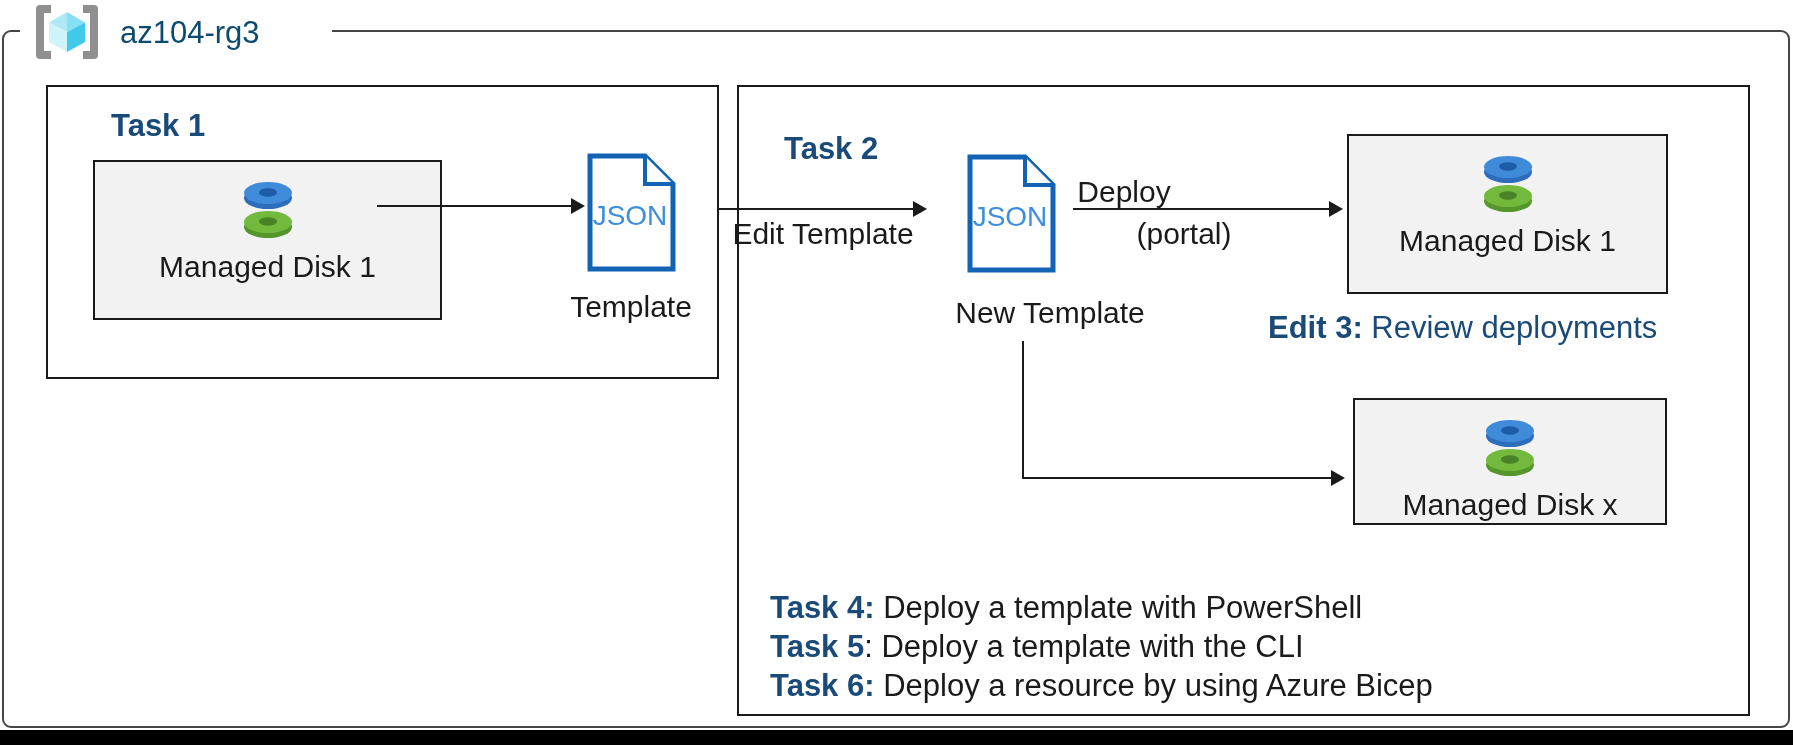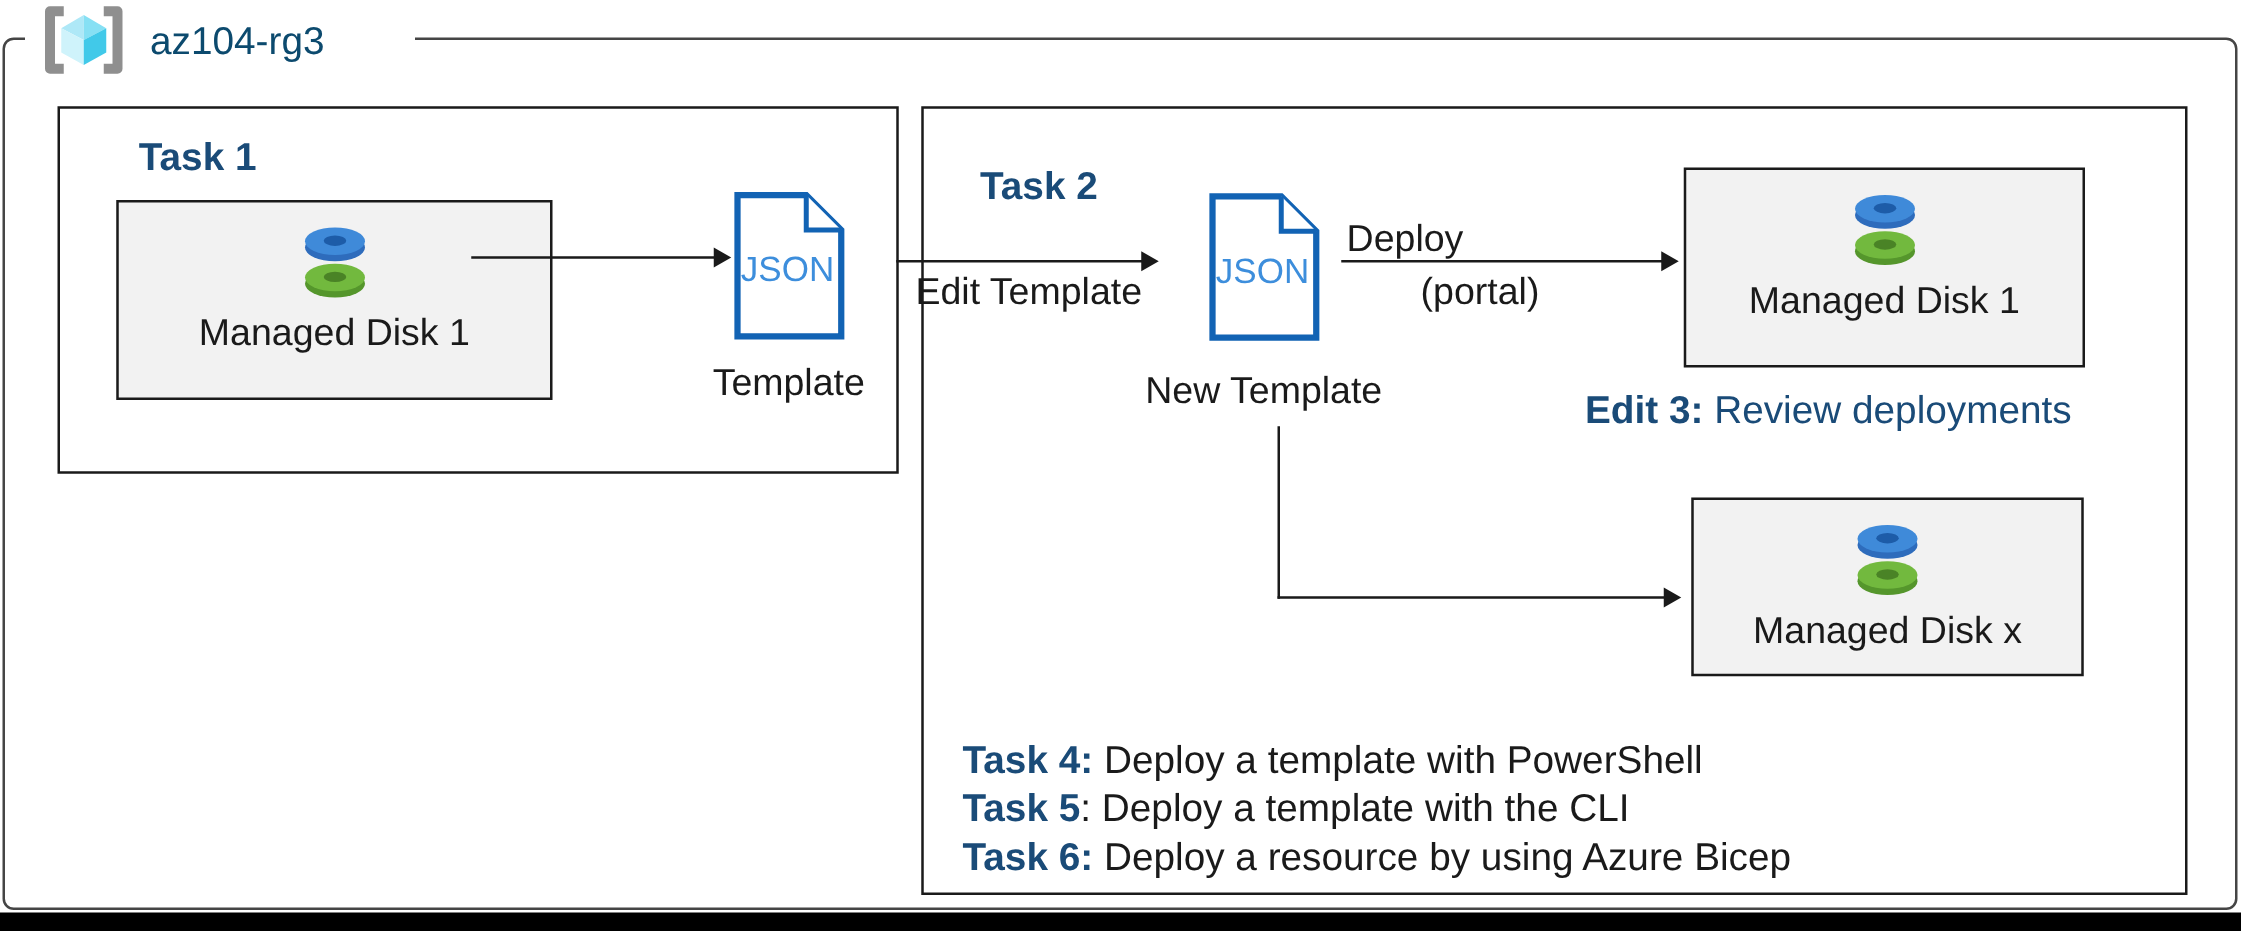--- a/index.html
+++ b/index.html
@@ -22,36 +22,36 @@
   .task1-title{left:94px;top:108px;margin-left:17px;}
   .task2-title{left:784px;top:131px;}
 
   
   .disk-box{position:absolute;background:#f2f2f2;border:2px solid #1a1a1a;
     display:flex;flex-direction:column;align-items:center;padding-top:17px;box-sizing:border-box;}
   .disk-box .disk-svg{width:52px;height:62px;flex:0 0 auto;}
   .disk-box .disk-label{margin-top:9px;font-size:30px;color:#1a1a1a;white-space:nowrap;}
   .disk-box-1a{left:93px;top:160px;width:349px;height:160px;}
   .disk-box-2a{left:1347px;top:134px;width:321px;height:160px;}
-  .disk-box-2x{left:1353px;top:398px;width:314px;height:143px;}
+  .disk-box-2x{left:1353px;top:398px;width:314px;height:127px;}
 
   
   .hline{position:absolute;height:2px;background:#1a1a1a;z-index:5;}
   .vline{position:absolute;width:2px;background:#1a1a1a;z-index:5;}
   .arrowhead-right{position:absolute;width:0;height:0;z-index:5;
     border-top:8px solid transparent;border-bottom:8px solid transparent;
     border-left:14px solid #1a1a1a;}
 
   
   .flow-label{position:absolute;font-size:30px;color:#1a1a1a;text-align:center;white-space:nowrap;}
   .json-icon{position:absolute;width:92px;height:121px;}
   .json-icon-1{left:585px;top:152px;}
   .json-icon-2{left:965px;top:153px;}
   .template-caption{left:531px;top:290px;width:200px;}
-  .new-template-caption{left:905px;top:296px;width:212px;}
+  .new-template-caption{left:944px;top:296px;width:212px;}
   .edit-template-label{left:718px;top:169px;width:210px;margin-top:48px;}
   .deploy-label{left:1024px;top:175px;width:200px;}
   .portal-label{left:1056px;top:217px;width:200px;padding-left:28px;}
 
   
   .task3-line{position:absolute;left:1268px;top:310px;font-size:31px;color:#1a4b78;white-space:nowrap;}
   .task3-line .bold{font-weight:700;}
   .task-notes{position:absolute;left:770px;top:588px;font-size:31px;}
   .task-note{line-height:39px;white-space:nowrap;color:#1a1a1a;}
   .task-note .prefix{font-weight:700;color:#1a4b78;}

